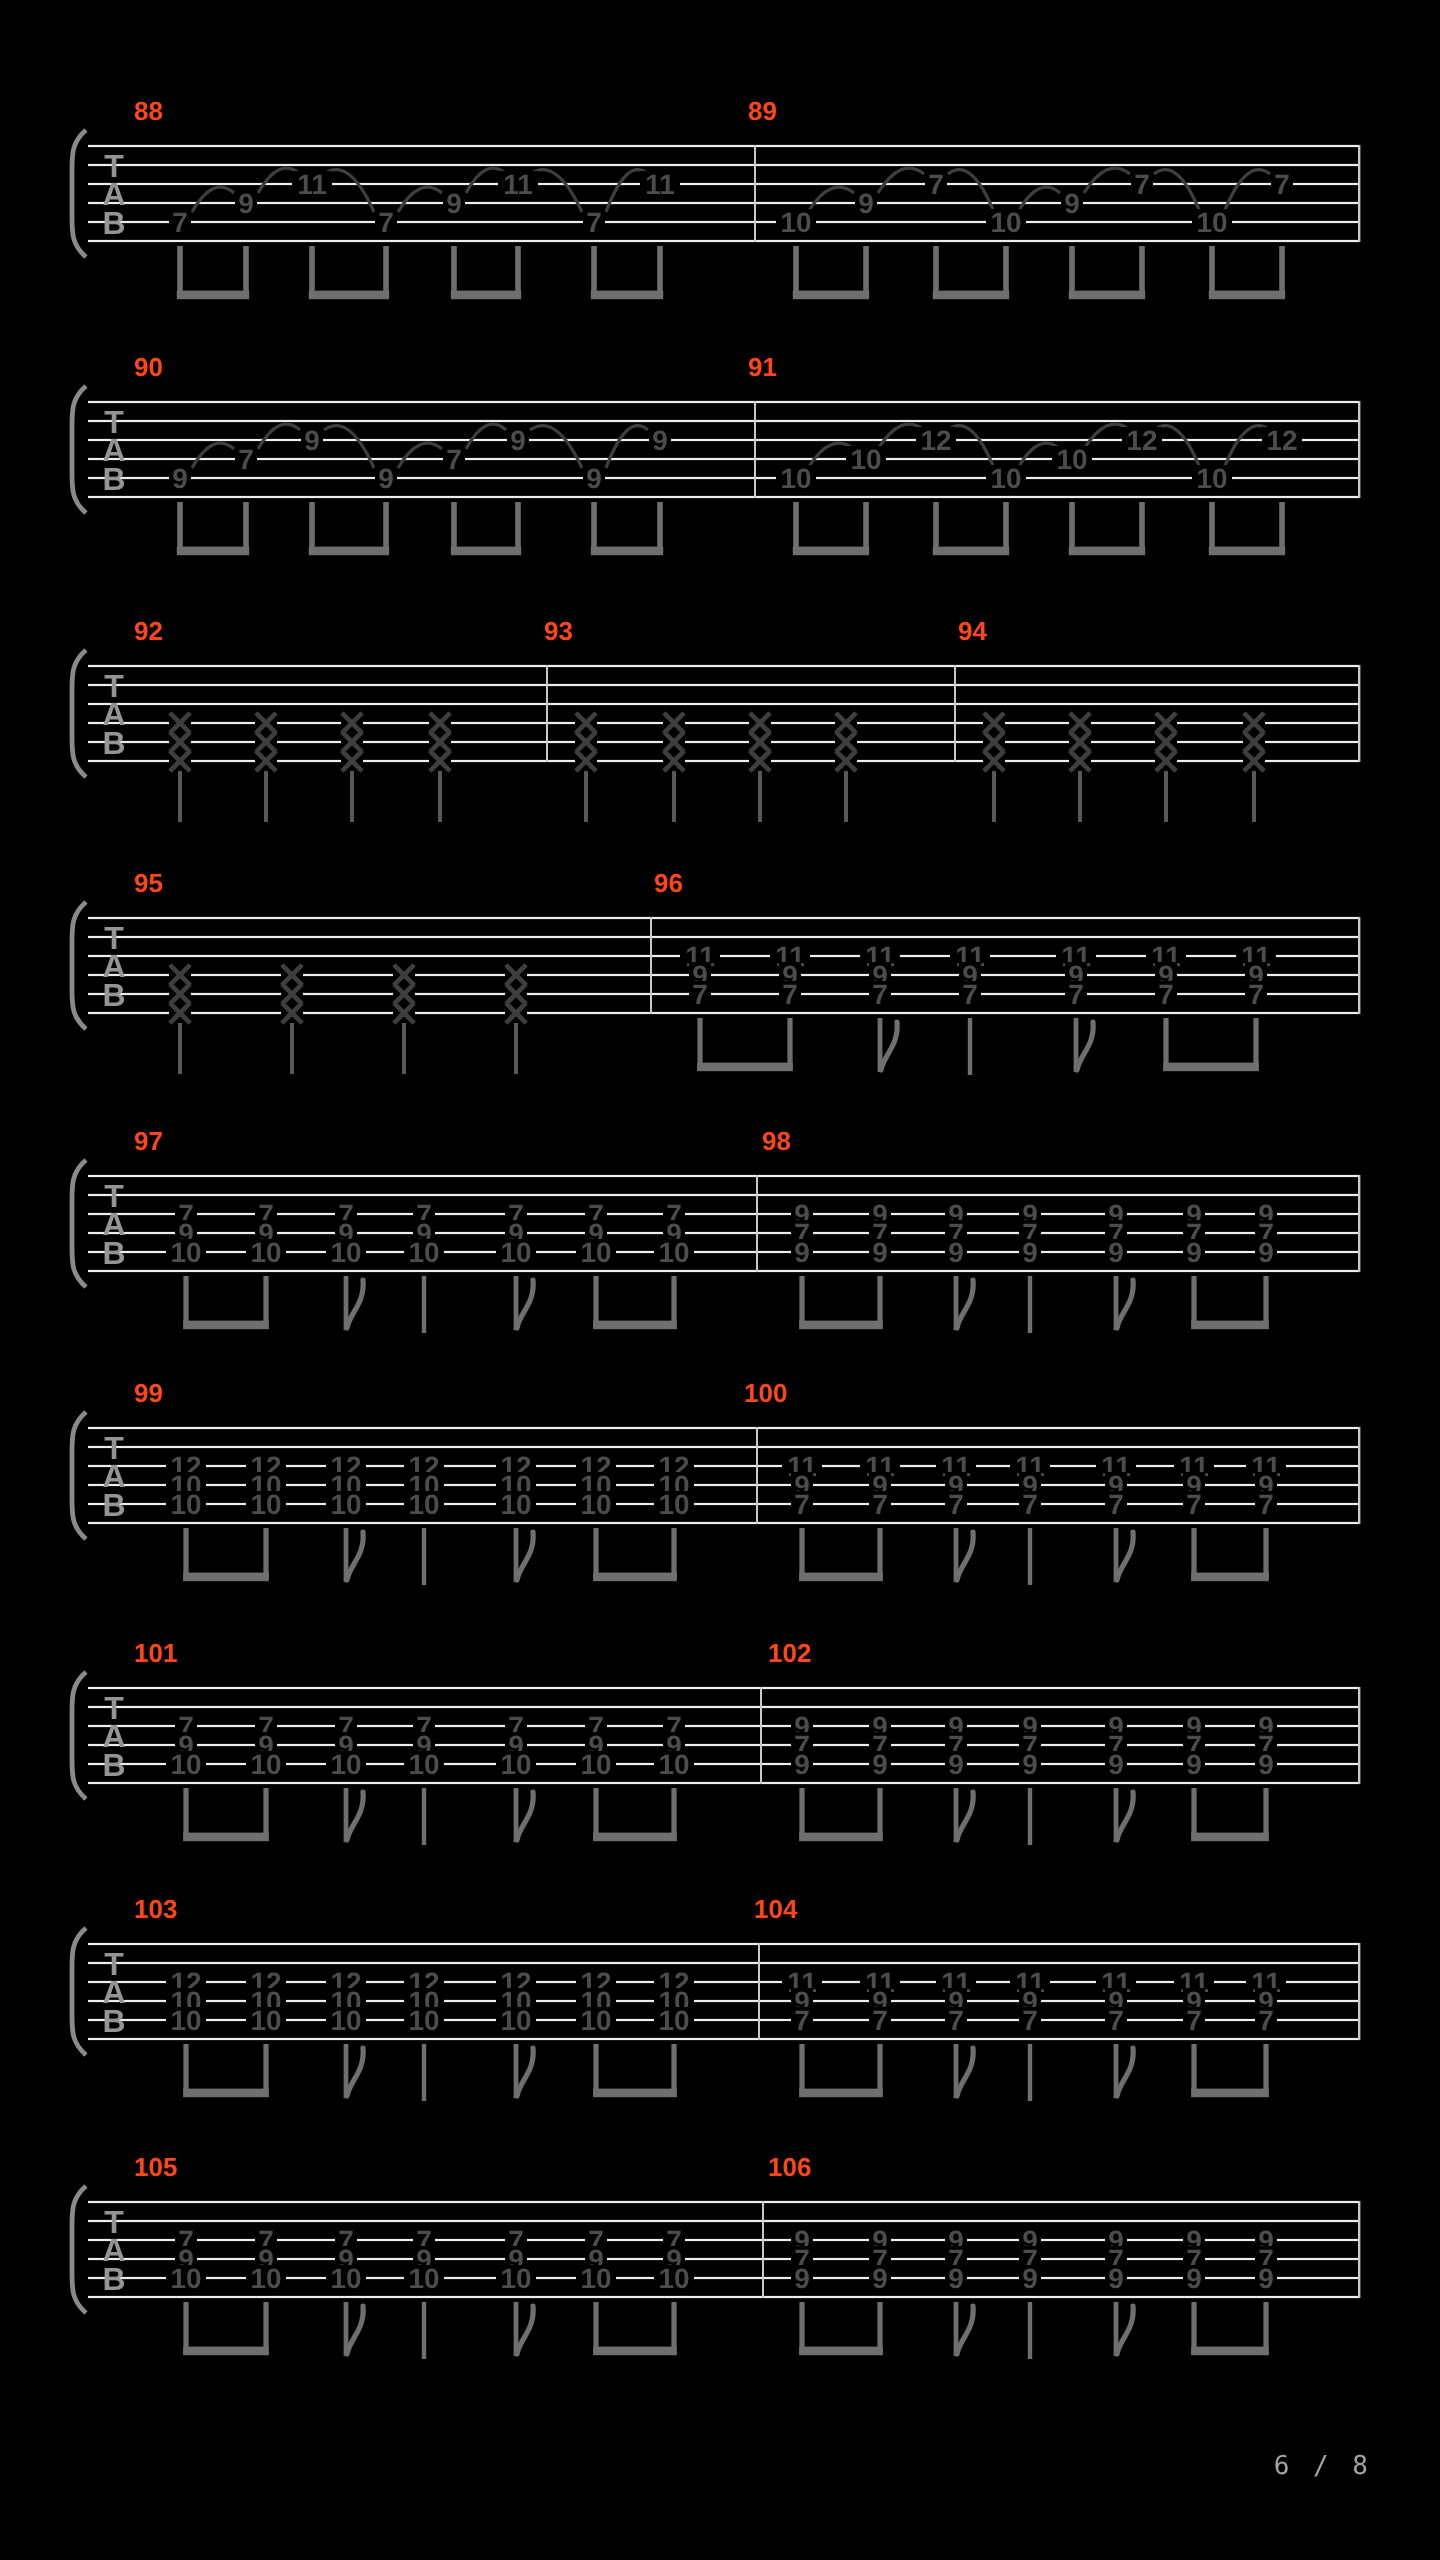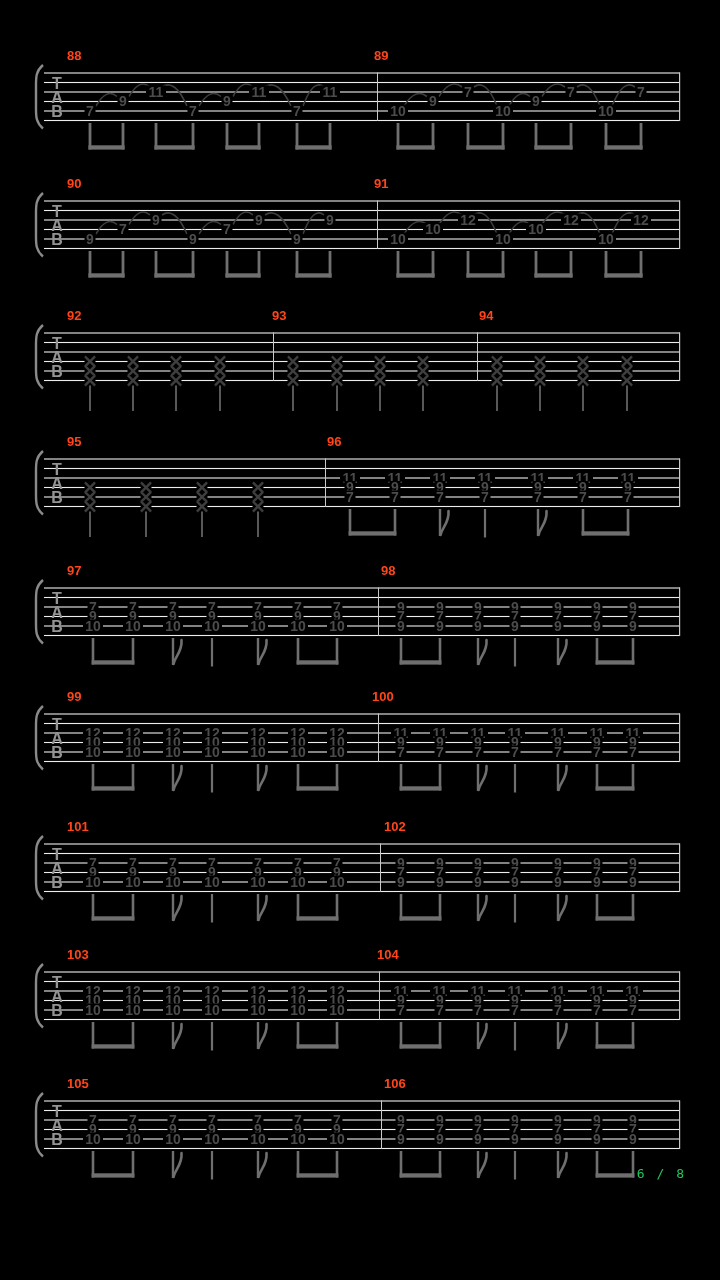--- a/index.html
+++ b/index.html
@@ -1,20 +1,20 @@
 <!DOCTYPE html>
 <html><head>
 <meta charset="utf-8">
 <style>
   html,body{margin:0;padding:0;background:#000;}
   #screen{position:relative;width:720px;height:1280px;background:#000;overflow:hidden;
           font-family:"Liberation Sans","DejaVu Sans",sans-serif;}
   #tab-svg{position:absolute;left:0;top:0;}
-  #page-indicator{position:absolute;top:1166px;right:34px;font-size:13px;
-                  letter-spacing:2px;color:#22c55e;font-family:"DejaVu Sans Mono","Liberation Mono",monospace;}
+  #page-indicator{position:absolute;top:1226px;right:34px;font-size:13px;
+                  letter-spacing:2px;color:#a3a3a3;font-family:"DejaVu Sans Mono","Liberation Mono",monospace;}
 </style>
 </head>
 <body>
 
 <div id="screen">
   <svg id="tab-svg" width="720" height="1280">
       <g>
         <rect x="44" y="72.45" width="636" height="1.1" fill="#ededed"></rect>
         <rect x="44" y="81.95" width="636" height="1.1" fill="#ededed"></rect>
         <rect x="44" y="91.45" width="636" height="1.1" fill="#ededed"></rect>

